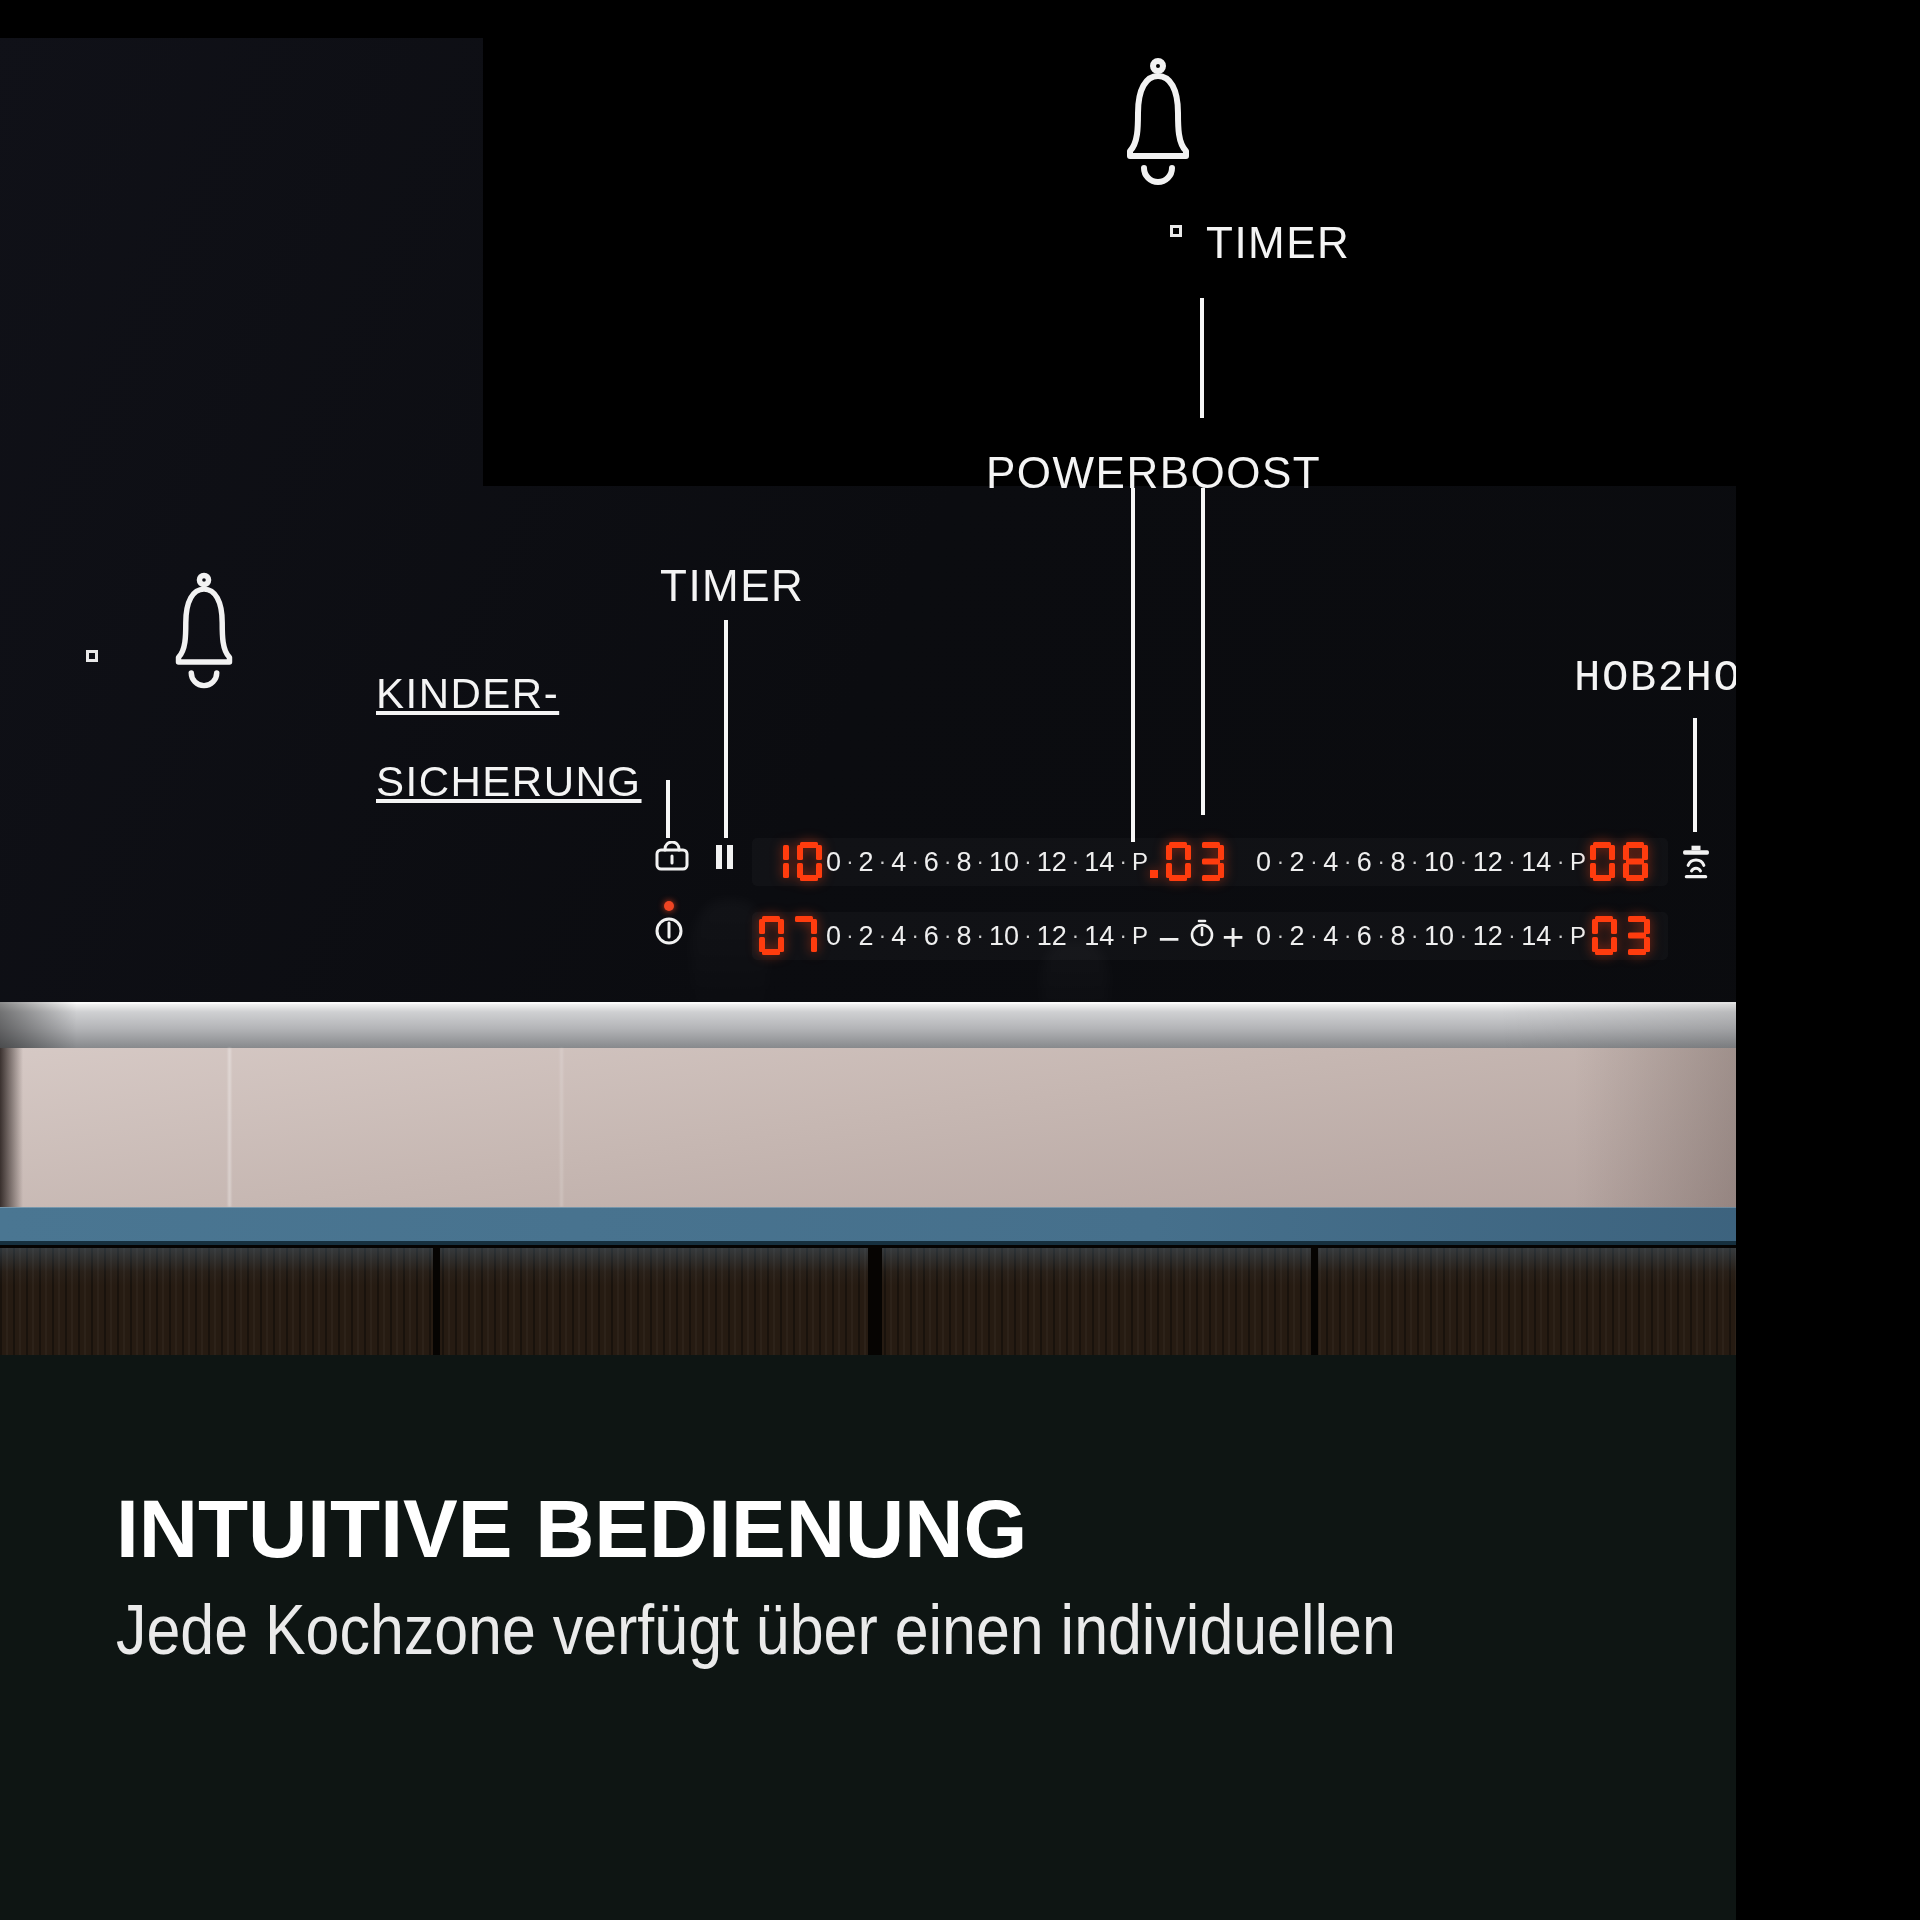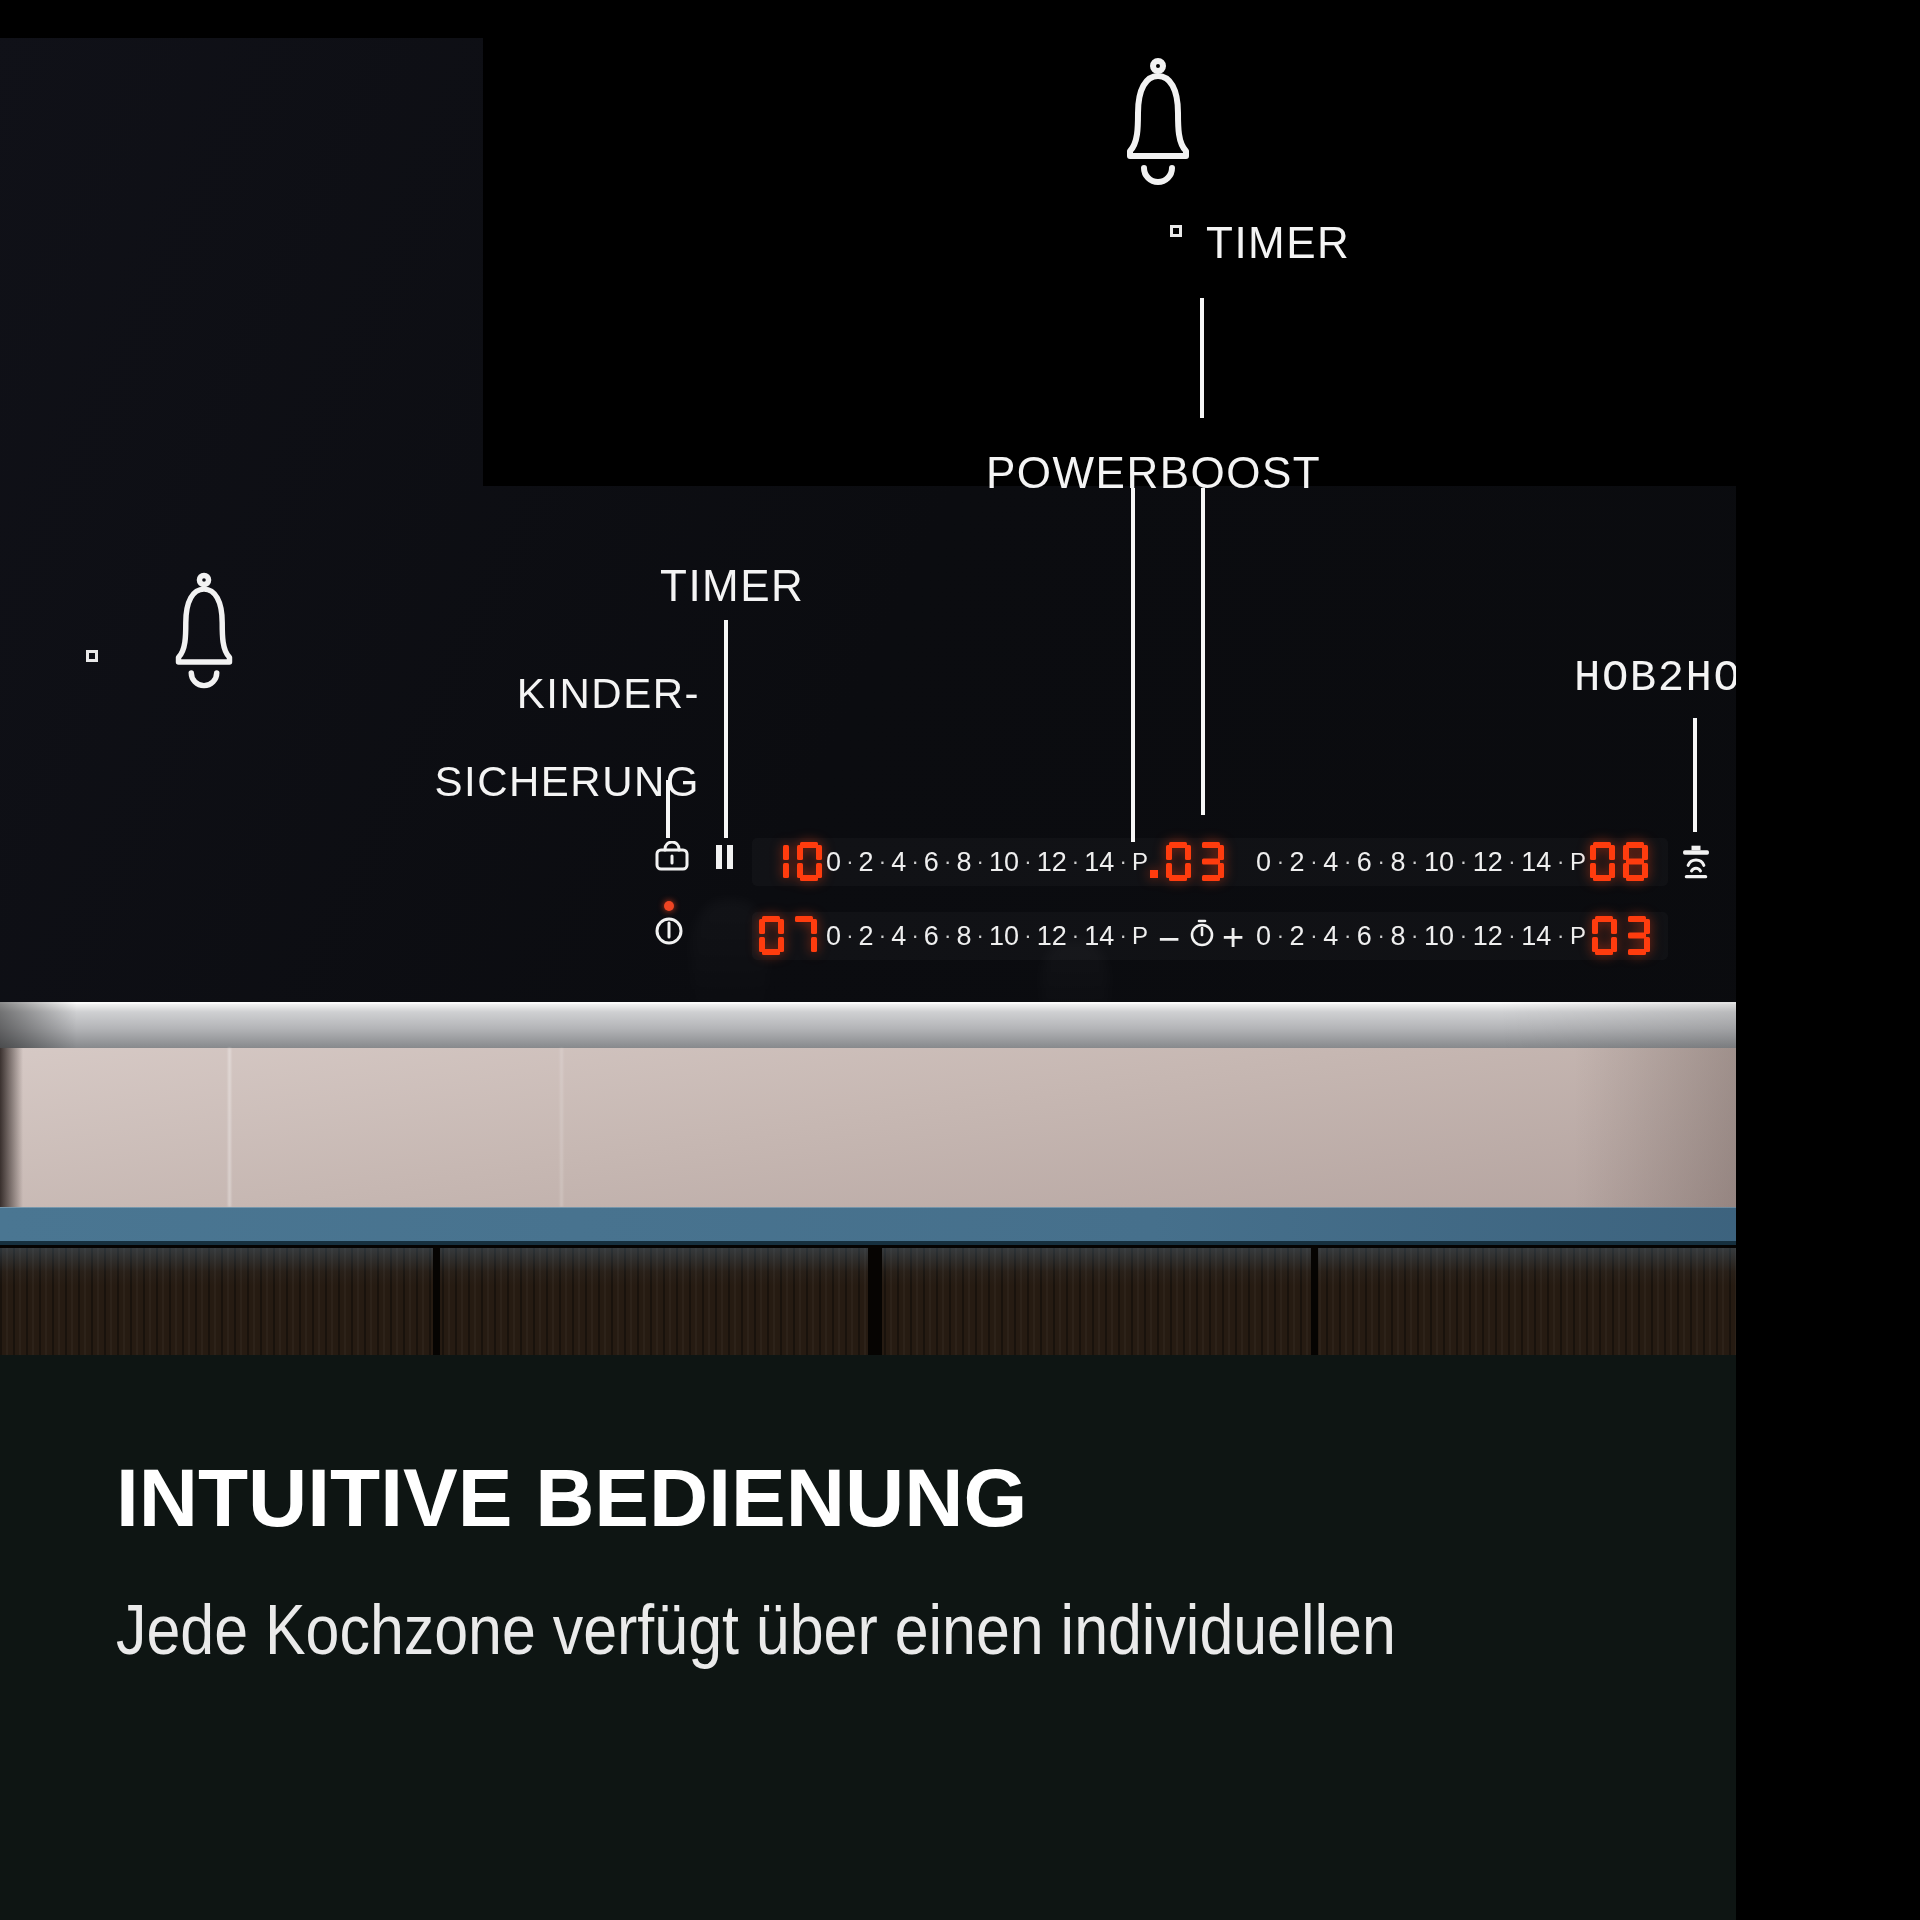--- a/index.html
+++ b/index.html
@@ -73,21 +73,21 @@
   <div class="abs callout" style="left:1206px;top:218px;">TIMER</div>
   <div class="abs vline" style="left:1200px;top:298px;height:120px;"></div>
   <div class="abs vline" style="left:1201px;top:488px;height:327px;"></div>
 
   <div class="abs callout" style="left:986px;top:448px;">POWERBOOST</div>
   <div class="abs vline" style="left:1131px;top:488px;height:354px;"></div>
 
   <div class="abs callout" style="left:660px;top:561px;">TIMER</div>
   <div class="abs vline" style="left:724px;top:620px;height:218px;"></div>
 
-  <div class="abs" style="left:400px;top:663px;width:300px;text-align:right;line-height:62px;">
+  <div class="abs" style="left:376px;top:663px;width:300px;text-align:left;line-height:62px;text-decoration:underline;">
     <div class="callout" style="font-size:42px;">KINDER-</div>
     <div class="callout" style="font-size:42px;margin-top:26px;">SICHERUNG</div>
   </div>
   <div class="abs vline" style="left:666px;top:780px;height:58px;"></div>
 
   <div class="abs callout" style="left:1574px;top:653px;font-family:Liberation Mono, monospace;">HOB2HOOD</div>
   <div class="abs vline" style="left:1693px;top:718px;height:114px;"></div>
 
   <svg class="abs icon" style="left:158px;top:570px;" width="92" height="132" viewBox="0 0 100 145" stroke-width="6">
     <circle cx="50" cy="11" r="5"></circle>
@@ -294,17 +294,17 @@
   <div class="abs vein" style="left:228px;"></div>
   <div class="abs vein" style="left:560px;opacity:.5;"></div>
   <div class="abs counter-blue"></div>
   <div class="abs wood"></div>
   <div class="abs wood-seam" style="left:433px;width:7px;"></div>
   <div class="abs wood-seam" style="left:868px;width:14px;"></div>
   <div class="abs wood-seam" style="left:1311px;width:7px;"></div>
   <div class="abs wood-seam" style="left:1745px;width:12px;"></div>
 
   <div class="abs footer"></div>
-  <div class="abs footer-heading" style="left:116px;top:1451px;">INTUITIVE BEDIENUNG</div>
+  <div class="abs footer-heading" style="left:116px;top:1482px;">INTUITIVE BEDIENUNG</div>
   <div class="abs" style="left:116px;top:1590px;">
     <span class="footer-body">Jede Kochzone verfügt über einen individuellen</span>
   </div>
 </div>
 
 </body></html>

